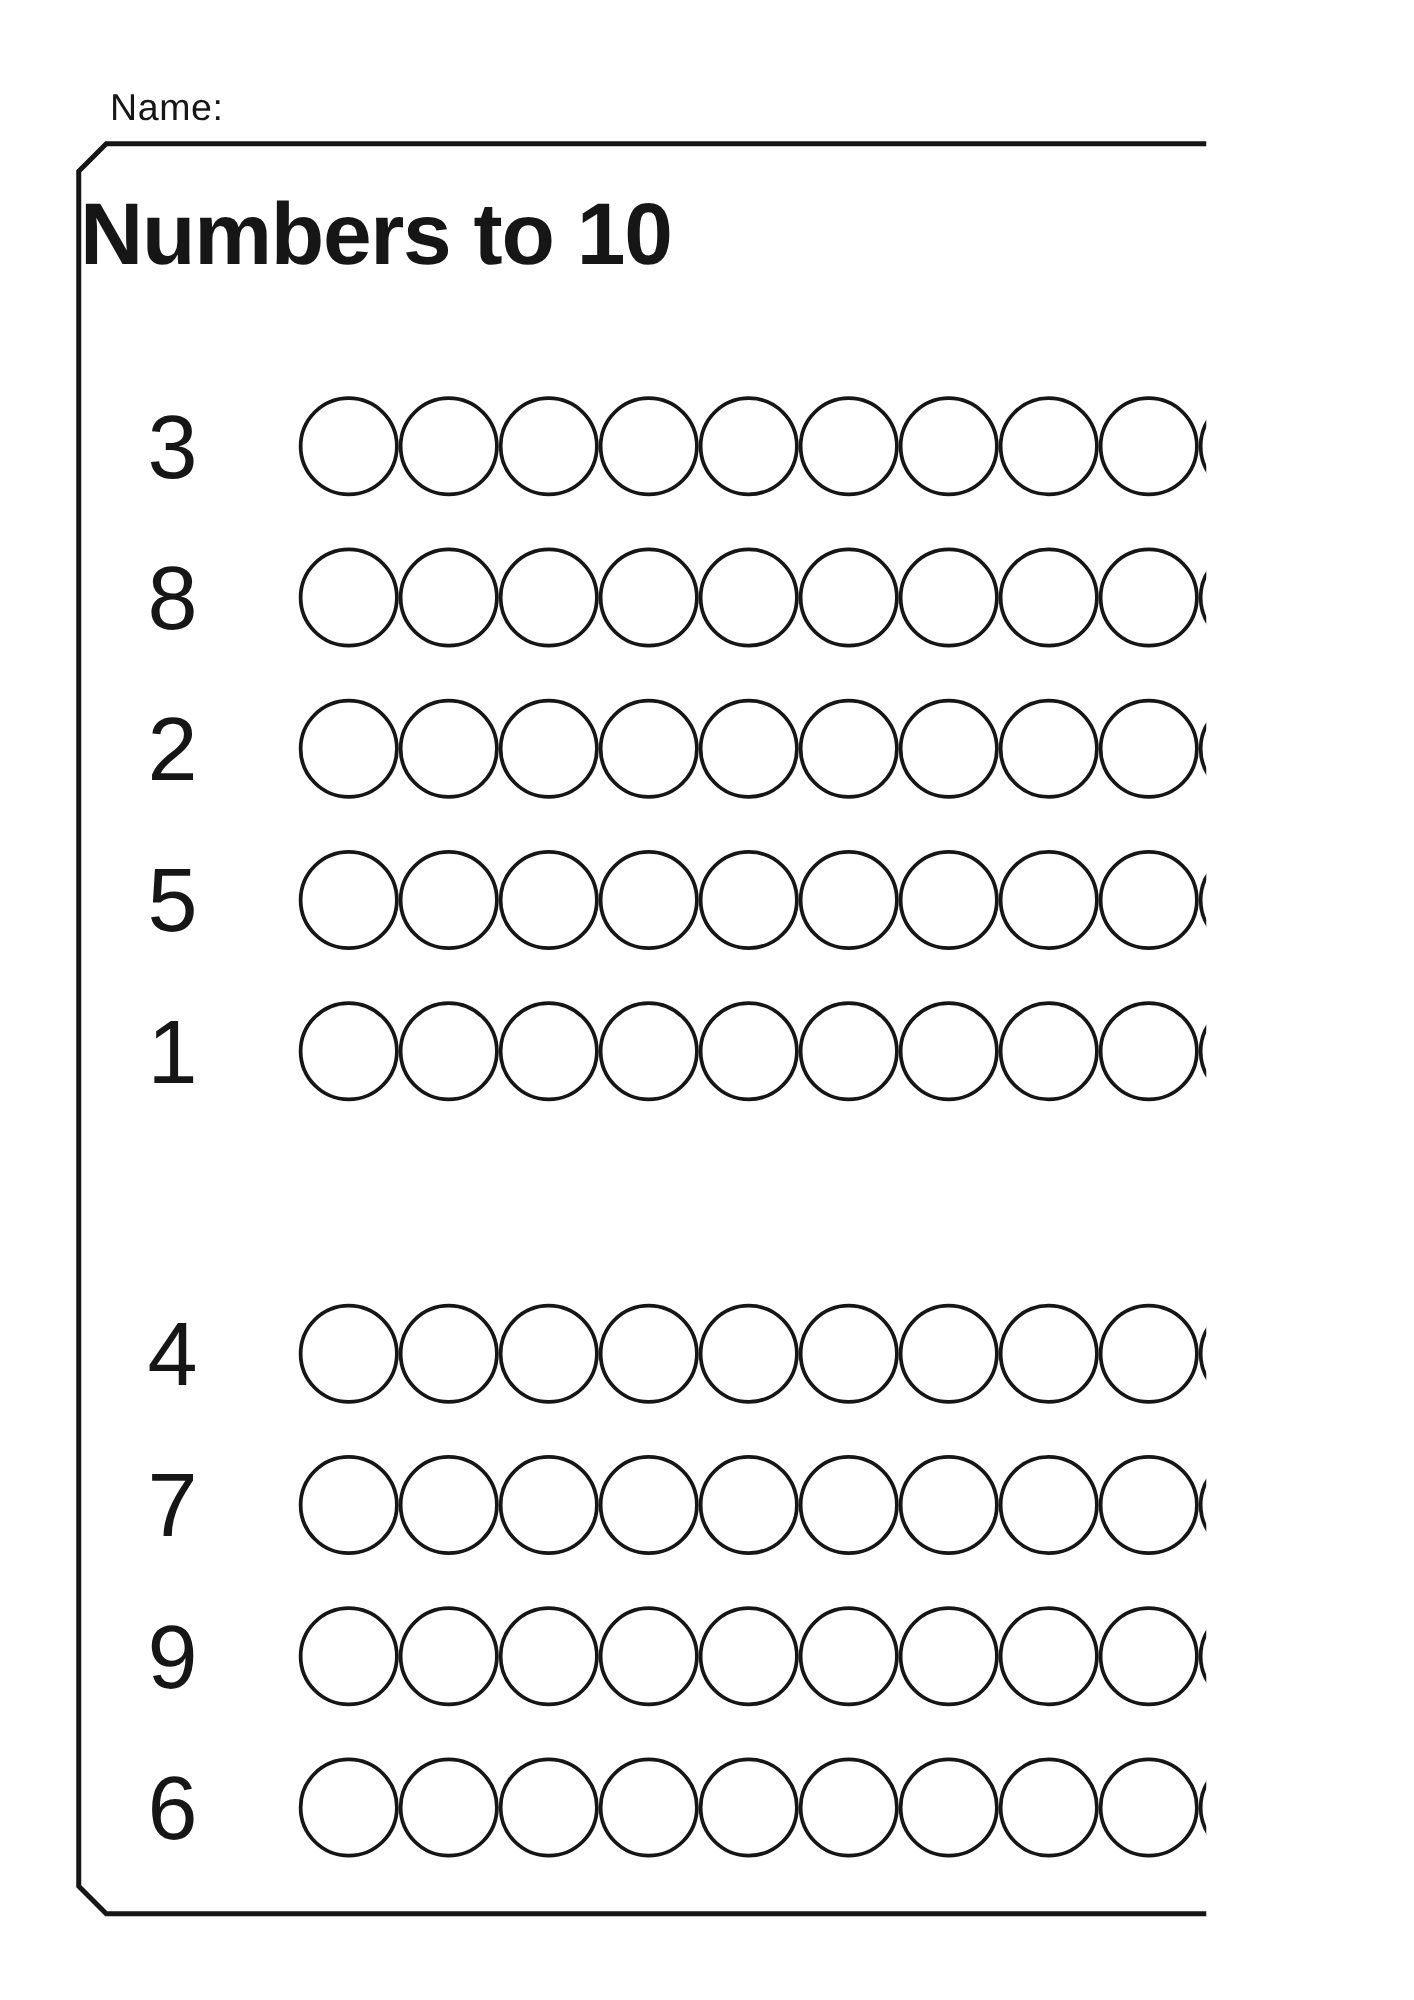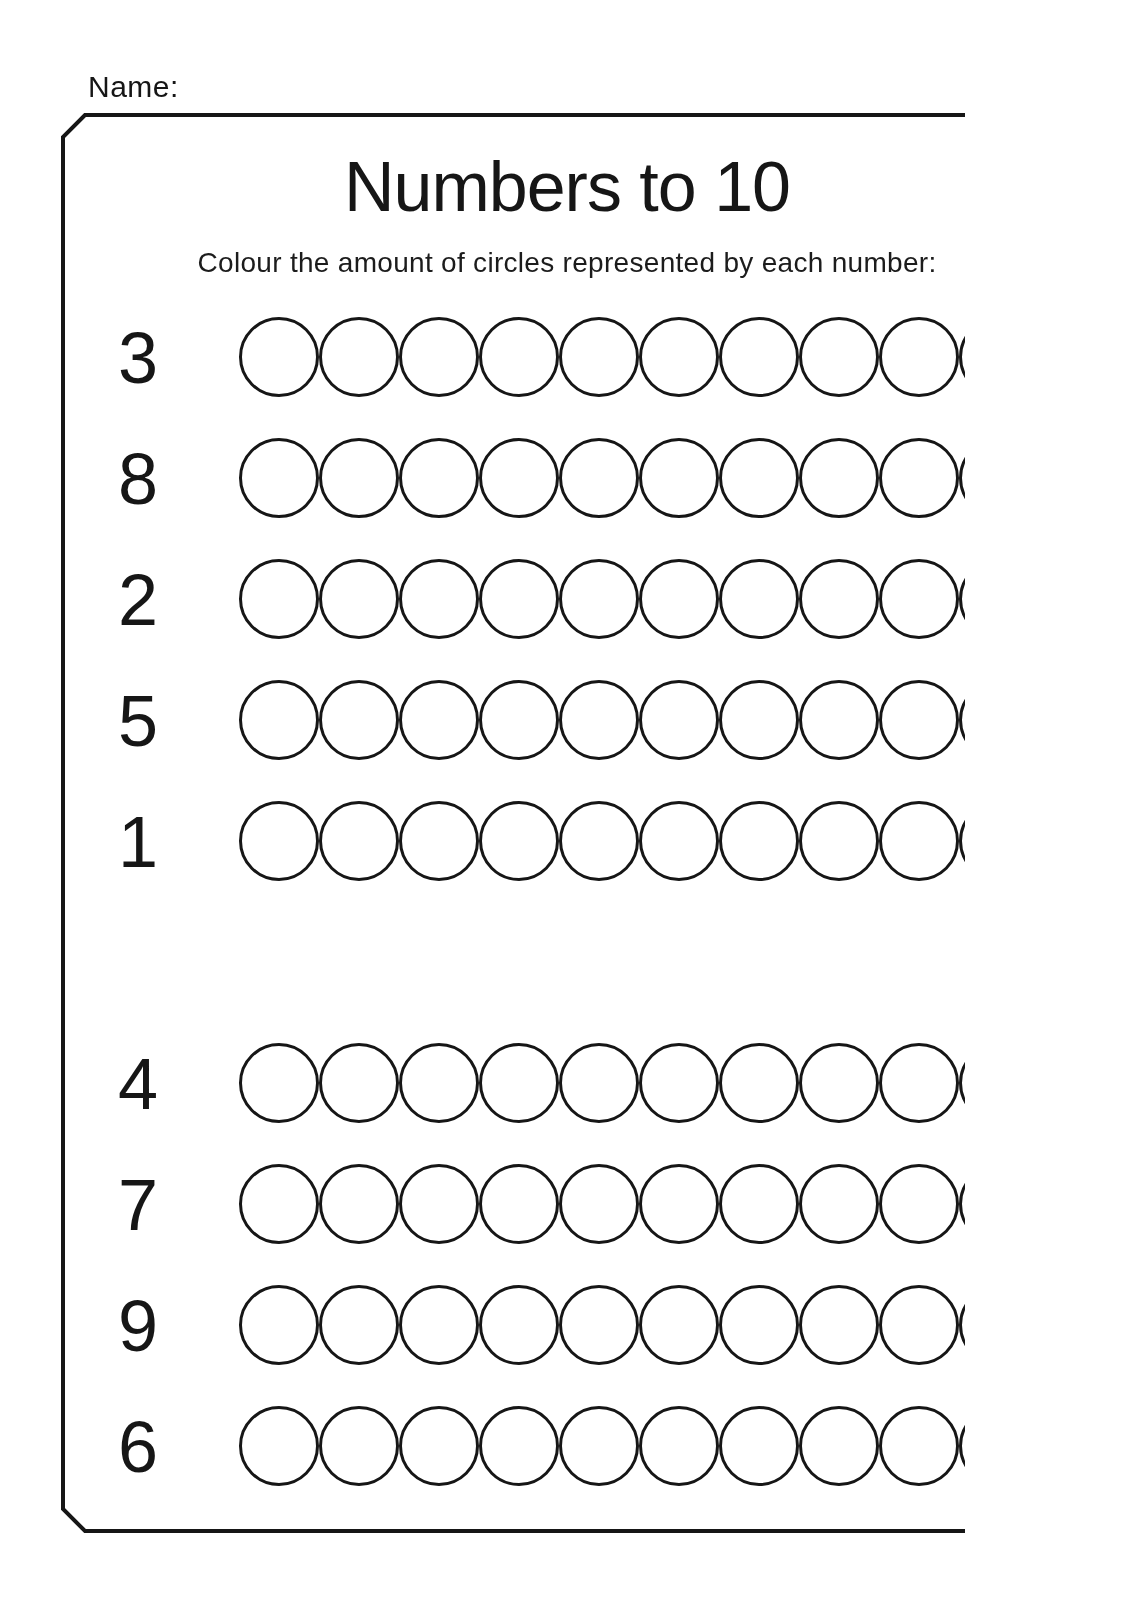--- a/index.html
+++ b/index.html
@@ -32,23 +32,22 @@
     top: 0;
     width: 1131px;
     height: 1600px;
     pointer-events: none;
   }
   .page-title {
     position: absolute;
     left: 64px;
     top: 150px;
     width: 1006px;
-    text-align: center;
     font-size: 70px;
-    font-weight: 400;
+    font-weight: 700;
     letter-spacing: -1px;
     line-height: 74px;
     color: var(--ink, #161616);
   }
   .instruction {
     position: absolute;
     left: 64px;
     top: 246px;
     width: 1006px;
     text-align: center;
@@ -106,21 +105,20 @@
 <div class="sheet">
 
   <span class="name-label">Name:</span>
 
   <svg class="frame-svg" viewBox="0 0 1131 1600" xmlns="http://www.w3.org/2000/svg">
     <polygon points="85,115 1048,115 1070,137 1070,1509 1048,1531 85,1531 63,1509 63,137" fill="none" stroke="#161616" stroke-width="4"></polygon>
   </svg>
 
   <h1 class="page-title" style="margin:0;">Numbers to 10</h1>
 
-  <div class="instruction">Colour the amount of circles represented by each number:</div>
 
   <div class="rows-container">
       <div class="row" style="top: 317px;">
         <span class="row-number">3</span>
         <div class="circles">
           <span class="circle"></span>
           <span class="circle"></span>
           <span class="circle"></span>
           <span class="circle"></span>
           <span class="circle"></span>

